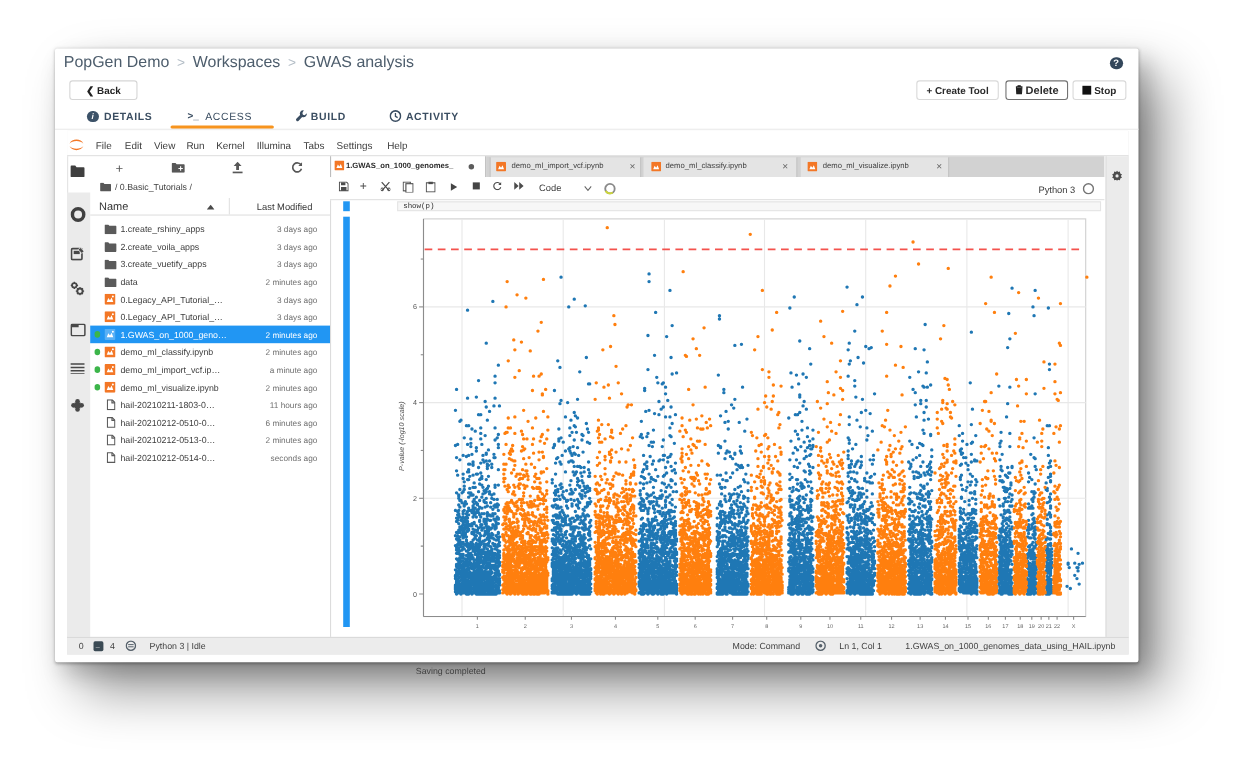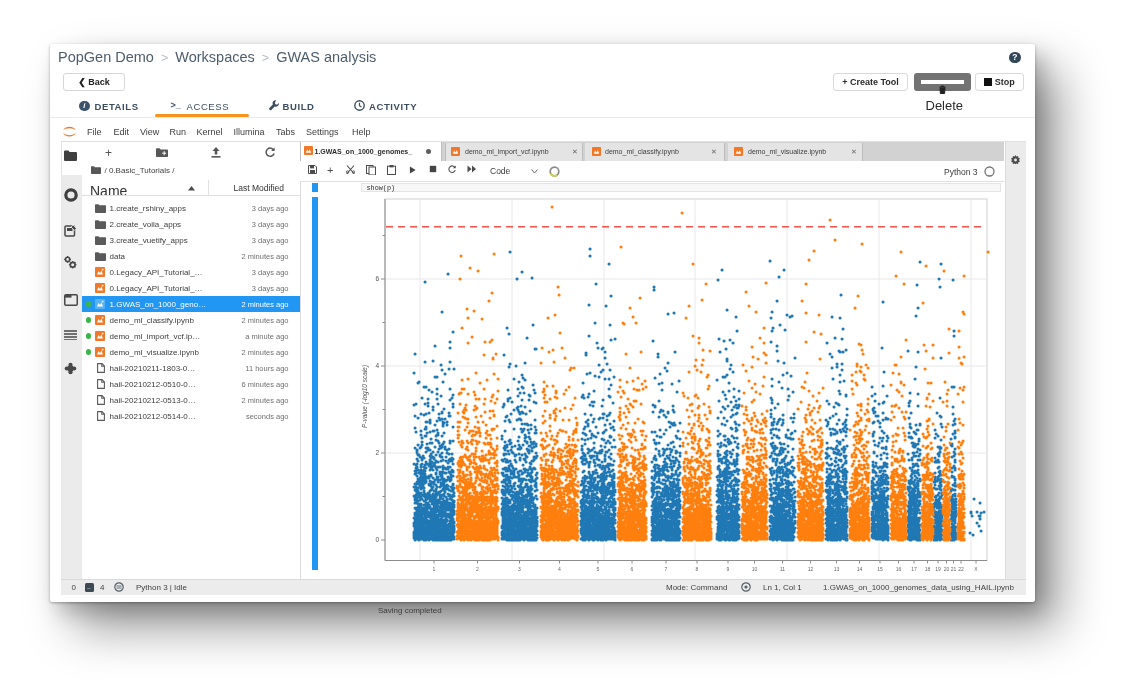--- a/index.html
+++ b/index.html
@@ -24,21 +24,21 @@
 <body>
 <div id="card"></div>
 
 <div class="txt" style="left:58px; top:49px; font-size:14.5px; color:#4d5d6c;">PopGen Demo <span style="color:#b3bdc6; font-size:12.5px; padding:0 3px;">&gt;</span> Workspaces <span style="color:#b3bdc6; font-size:12.5px; padding:0 3px;">&gt;</span> GWAS analysis</div>
 
 <div class="abs" style="left:1009px; top:51.5px; width:11.5px; height:11.5px; border-radius:50%; background:#33475b; color:#fff; font-size:8.5px; font-weight:bold; text-align:center; line-height:11.5px;">?</div>
 
 <div class="abs" style="left:63px; top:73px; width:62px; height:17.5px; border:1px solid #d6d6d6; border-radius:3px; background:#fff; font-size:9px; font-weight:bold; color:#222; text-align:center; line-height:16px;">❮&nbsp;Back</div>
 
 <div class="abs" style="left:833px; top:72.5px; width:75px; height:18.5px; border:1px solid #d9d9d9; border-radius:3px; background:#fff; font-size:9px; font-weight:bold; color:#2a2a2a; text-align:center; line-height:17px;">+&nbsp;Create Tool</div>
-<div class="abs" style="left:914px; top:72.5px; width:57px; height:18.5px; border:7px solid #737373; border-radius:3px; background:#fff; font-size:13px; font-weight:normal; color:#2a2a2a; text-align:center; line-height:17px;"><svg width="7" height="9" viewBox="0 0 7 9" style="vertical-align:-1px;">
+<div class="abs" style="left:914px; top:72.5px; width:57px; height:18.5px; border:1px solid #737373; border-radius:3px; background:#fff; font-size:10px; font-weight:bold; color:#2a2a2a; text-align:center; line-height:17px;"><svg width="7" height="9" viewBox="0 0 7 9" style="vertical-align:-1px;">
       <path d="M0.5 2 h6 M2.5 2 v-1 h2 v1 M1 2.5 l0.4 6 h4.2 l0.4-6" stroke="#222" stroke-width="1" fill="#222"></path>
     </svg>&nbsp;Delete</div>
 <div class="abs" style="left:975px; top:72.5px; width:49px; height:18.5px; border:1px solid #d9d9d9; border-radius:3px; background:#fff; font-size:9px; font-weight:bold; color:#2a2a2a; text-align:center; line-height:17px;"><span style="display:inline-block; width:8px; height:8px; background:#111; vertical-align:-1px;"></span>&nbsp;Stop</div>
 
 <div class="abs" style="left:79px; top:100.5px; width:10.5px; height:10.5px; border-radius:50%; background:#3c5268; color:#fff; font-size:7.5px; font-weight:bold; text-align:center; line-height:10.5px; font-style:italic;">i</div>
 <div class="txt" style="left:94.5px; top:101px; font-size:9.5px; font-weight:600; letter-spacing:0.6px; color:#3a4d61;">DETAILS</div>
 <div class="txt" style="left:170.5px; top:100px; font-size:9px; font-weight:800; color:#3a4d61;">&gt;_</div>
 <div class="txt" style="left:186.5px; top:101px; font-size:9.5px; font-weight:400; letter-spacing:0.6px; color:#3a4d61;">ACCESS</div>
 <svg class="abs" style="left:268px; top:99px;" width="12" height="12" viewBox="0 0 12 12">
     <path d="M8.2 1.2 a3.1 3.1 0 0 0 -3.4 4.3 L1.4 9 a1.35 1.35 0 0 0 1.9 1.9 L6.7 7.4 a3.1 3.1 0 0 0 4.2-3.5 L9 5.8 7.4 5.3 6.9 3.7 Z" fill="#3a4d61"></path>
@@ -121,21 +121,21 @@
 <svg class="abs" style="left:265px; top:147px;" width="10" height="11" viewBox="0 0 10 11">
     <path d="M8.8 3.2 A4.1 4.1 0 1 0 9.1 6.5" fill="none" stroke="#575757" stroke-width="1.5"></path>
     <path d="M9.6 0.6 L9.6 4.0 L6.2 4.0 Z" fill="#575757"></path>
   </svg>
 
 <svg class="abs" style="left:91px; top:166px;" width="10" height="8" viewBox="0 0 10 8">
     <path d="M0 0.9 Q0 0.2 0.7 0.2 L3 0.2 L3.9 1.2 L9.3 1.2 Q10 1.2 10 1.9 L10 7.1 Q10 8 9.3 8 L0.7 8 Q0 8 0 7.1 Z" fill="#575757"></path>
   </svg>
 <div class="txt" style="left:104.5px; top:166px; font-size:8px; color:#424242;">/ 0.Basic_Tutorials /</div>
 
-<div class="txt" style="left:90px; top:183px; font-size:14px; color:#333;">Name</div>
+<div class="txt" style="left:90px; top:183px; font-size:10px; color:#333;">Name</div>
 <svg class="abs" style="left:188px; top:186px;" width="7" height="4.5" viewBox="0 0 8 5">
     <path d="M4 0 L8 5 L0 5 Z" fill="#4a4a4a"></path>
   </svg>
 <div class="txt" style="left:233.5px; top:183px; font-size:8.5px; color:#333;">Last Modified</div>
 <div class="abs" style="left:207.5px; top:180px; width:1px; height:15px; background:#e2e2e2;"></div>
 <div class="abs" style="left:81.5px; top:195px; width:218px; height:1px; background:#e0e0e0;"></div>
 
 <div id="rows">
     <div class="frow" style="top:199.5px;">
       <svg class="fic" style="top:4px;" width="11" height="9" viewBox="0 0 11 9">

